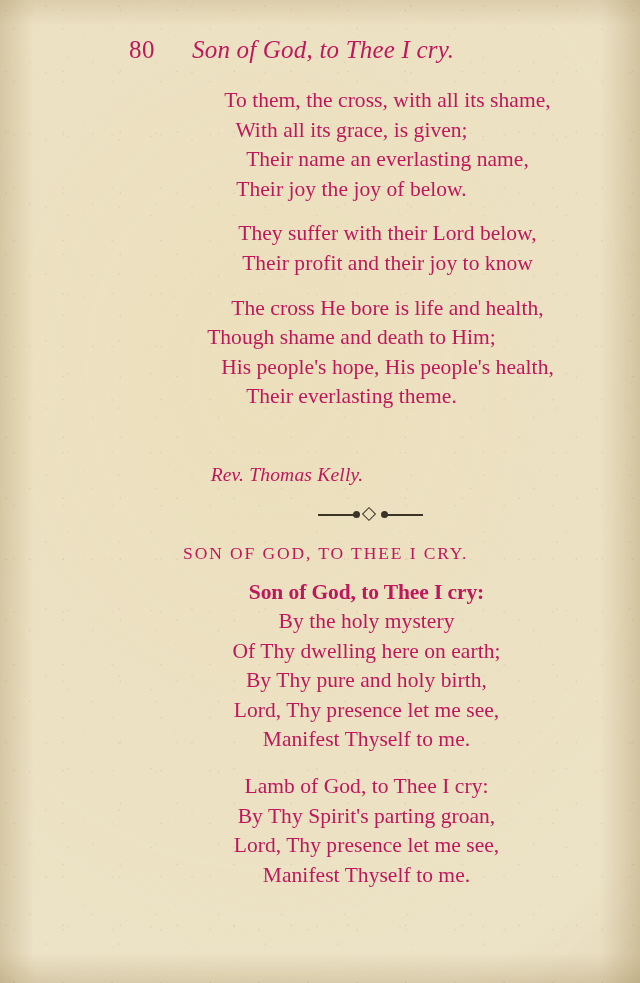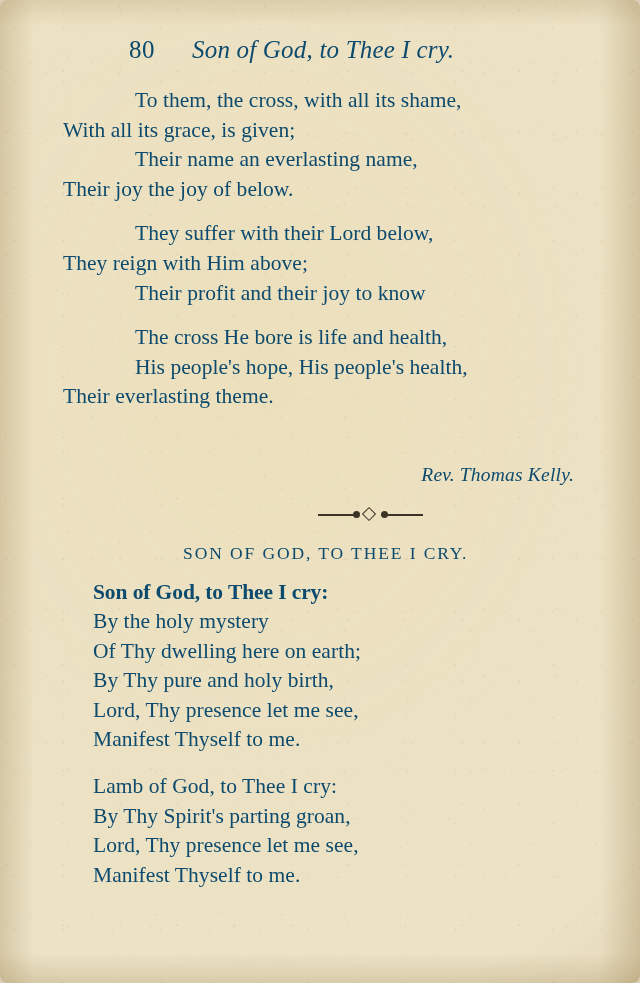--- a/index.html
+++ b/index.html
@@ -9,22 +9,21 @@
   }
 
   
   .page {
     position: relative;
     width: 640px;
     height: 983px;
     overflow: hidden;
     background: #ece2c6;
     font-family: "Liberation Serif", "DejaVu Serif", serif;
-    color: #0c4a6e;
-    border-radius: 8px;
+    color: #be185d;
     -webkit-font-smoothing: antialiased;
   }
 
   
   .paper-tint {
     position: absolute;
     inset: 0;
     pointer-events: none;
     background:
       radial-gradient(125% 100% at 42% 38%,
@@ -99,39 +98,40 @@
 
   
   .hymn-a {
     position: absolute;
     left: 0;
     top: 86px;
     width: 640px;
   }
   .stanza {
     margin: 0 0 15px 0;
+    text-align: center;
   }
   .stanza:last-child { margin-bottom: 0; }
 
   .line {
     font-size: 21.5px;
     line-height: 29.6px;
     white-space: pre;
     letter-spacing: 0.05px;
   }
   
   .hymn-a .line        { padding-left: 135px; }
   .hymn-a .line.indent { padding-left: 63px; }
 
   .attribution {
     position: absolute;
     left: 0;
     top: 462px;
     width: 574px;
-    text-align: right;
+    text-align: center;
     font-style: italic;
     font-size: 19.5px;
     line-height: 26px;
     letter-spacing: 0.2px;
   }
 
   
   .ornament {
     position: absolute;
     left: 318px;
@@ -212,26 +212,26 @@
 
       <div class="stanza">
         <div class="line">To them, the cross, with all its shame,</div>
         <div class="line indent">With all its grace, is given;</div>
         <div class="line">Their name an everlasting name,</div>
         <div class="line indent">Their joy the joy of below.</div>
       </div>
 
       <div class="stanza">
         <div class="line">They suffer with their Lord below,</div>
-        <div class="line indent">They reign with Him above;</div>
         <div class="line">Their profit and their joy to know</div>
       </div>
 
       <div class="stanza">
         <div class="line">The cross He bore is life and health,</div>
+        <div class="line indent">Though shame and death to Him;</div>
         <div class="line">His people's hope, His people's health,</div>
         <div class="line indent">Their everlasting theme.</div>
       </div>
 
     </div>
 
     <div class="attribution">Rev. Thomas Kelly.</div>
 
     <div class="ornament">
       <span class="rule-left"></span>

